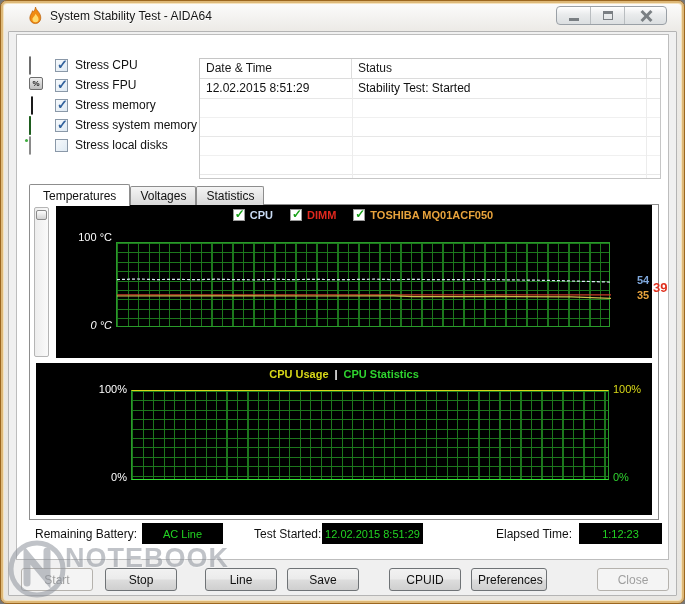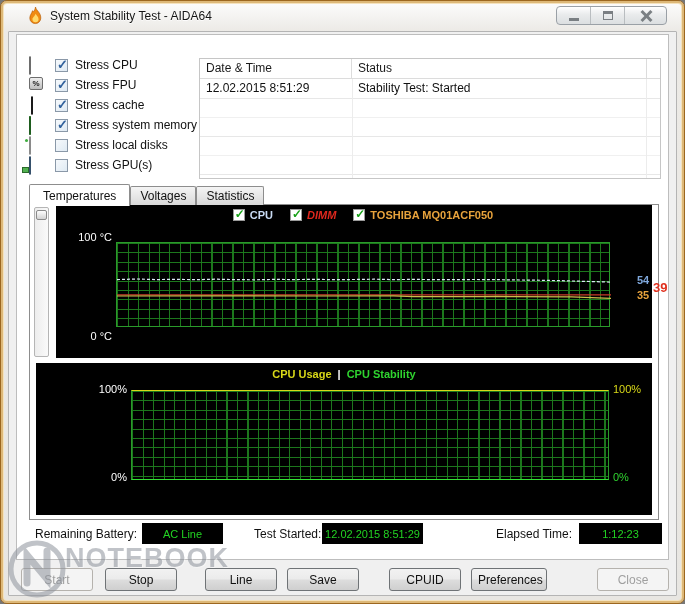--- a/index.html
+++ b/index.html
@@ -67,21 +67,21 @@
   .lcheck::after{content:"\2713";position:absolute;left:1px;top:-3px;font-size:12px;font-weight:bold;color:#17a017;}
   .lname{font-size:11px;font-weight:bold;white-space:nowrap;}
   .plot{position:absolute;border:1px solid #2a9a2a;
     background-image:repeating-linear-gradient(to right,rgba(30,125,30,.95) 0 1px,transparent 1px 10.5px),
                      repeating-linear-gradient(to bottom,rgba(30,125,30,.95) 0 1px,transparent 1px 9.4px);}
   .temp-plot{left:60px;top:37px;width:494px;height:85px;}
   .usage-plot{left:95px;top:27px;width:478px;height:90px;}
   .temp-plot svg{position:absolute;left:0;top:0;}
   .ylab{position:absolute;font-size:11px;color:#fff;white-space:nowrap;}
   .t100{left:6px;top:26px;width:50px;text-align:right;}
-  .t0{left:6px;top:125px;width:50px;text-align:right;}
+  .t0{left:6px;top:114px;width:50px;text-align:right;font-style:italic;}
   .u100l{left:44px;top:20px;width:47px;text-align:right;}
   .u0l{left:44px;top:108px;width:47px;text-align:right;}
   .u100r{left:577px;top:20px;}
   .u0r{left:577px;top:108px;}
   .uc-title{position:absolute;left:0;top:5px;width:100%;text-align:center;font-size:11px;font-weight:bold;}
   .uc-title span{margin:12px 3px;}
   .endlab{position:absolute;font-size:11px;font-weight:bold;padding-left:23px;}
   
   .status-row{position:absolute;left:0;top:488px;width:100%;height:22px;}
   .st-label{position:absolute;top:4px;font-size:12px;color:#111;white-space:nowrap;}
@@ -139,36 +139,31 @@
           <div class="stress-row">
             <span class="sicon">
               <span class="fpu-icon">%</span>
             </span>
             <span class="w7check checked"></span>
             <span class="slabel">Stress FPU</span>
           </div>
           <div class="stress-row">
             <span class="sicon"><span class="cache-icon"></span></span>
             <span class="w7check checked"></span>
-            <span class="slabel">Stress cache</span>
+            <span class="slabel">Stress memory</span>
           </div>
           <div class="stress-row">
             <span class="sicon"><span class="memory-icon"></span></span>
             <span class="w7check checked"></span>
             <span class="slabel">Stress system memory</span>
           </div>
           <div class="stress-row">
             <span class="sicon"><span class="disk-icon"></span></span>
             <span class="w7check"></span>
             <span class="slabel">Stress local disks</span>
-          </div>
-          <div class="stress-row">
-            <span class="sicon"><span class="gpu-icon"></span></span>
-            <span class="w7check"></span>
-            <span class="slabel">Stress GPU(s)</span>
           </div>
         </div>
 
       <div class="log-table">
         <div class="lt-header">
           <div class="lt-col lt-c1">Date &amp; Time</div>
           <div class="lt-col lt-c2">Status</div>
           <div class="lt-col lt-c3"></div>
         </div>
         <div class="lt-row">
@@ -198,21 +193,21 @@
         </div>
 
         <div class="chartbox temp-black">
           <div class="legend" id="temp-legend">
               <span class="litem">
                 <span class="lcheck"></span>
                 <span class="lname" style="color: rgb(201, 219, 244);">CPU</span>
               </span>
               <span class="litem">
                 <span class="lcheck"></span>
-                <span class="lname" style="color: rgb(224, 40, 30); font-style: italic;">DIMM</span>
+                <span class="lname" style="color: rgb(224, 40, 30);">DIMM</span>
               </span>
               <span class="litem">
                 <span class="lcheck"></span>
                 <span class="lname" style="color: rgb(232, 163, 60);">TOSHIBA MQ01ACF050</span>
               </span>
             </div>
           <div class="ylab t100">100 °C</div>
           <div class="ylab t0">0 °C</div>
           <div class="plot temp-plot">
             <svg id="temp-svg" width="494" height="85" viewBox="0 0 494 85">
@@ -222,21 +217,21 @@
               </svg>
           </div>
           <div id="temp-endlabels">
               <div class="endlab" style="left: 558px; top: 69.1px; color: rgb(127, 168, 220); font-size: 11px;">54</div>
               <div class="endlab" style="left: 574px; top: 74.85px; color: rgb(224, 48, 30); font-size: 13px;">39</div>
               <div class="endlab" style="left: 558px; top: 84.25px; color: rgb(232, 163, 60); font-size: 11px;">35</div>
             </div>
         </div>
 
         <div class="chartbox usage-black">
-          <div class="uc-title" id="usage-title"><span style="color: rgb(216, 216, 24);">CPU Usage</span><span style="color: rgb(255, 255, 255);">|</span><span style="color: rgb(47, 211, 47);">CPU Stability</span></div>
+          <div class="uc-title" id="usage-title"><span style="color: rgb(216, 216, 24);">CPU Usage</span><span style="color: rgb(255, 255, 255);">|</span><span style="color: rgb(47, 211, 47);">CPU Statistics</span></div>
           <div class="ylab u100l">100%</div>
           <div class="ylab u0l">0%</div>
           <div class="plot usage-plot" id="usage-plot" style="border-top-color: rgb(216, 216, 24); border-bottom-color: rgb(53, 224, 53);"></div>
           <div class="ylab u100r" id="u100r" style="color: rgb(216, 216, 24);">100%</div>
           <div class="ylab u0r" id="u0r" style="color: rgb(47, 211, 47);">0%</div>
         </div>
       </div>
 
       <div class="status-row" id="status-row">
           <span class="st-label" style="left: 18px;">Remaining Battery:</span>

